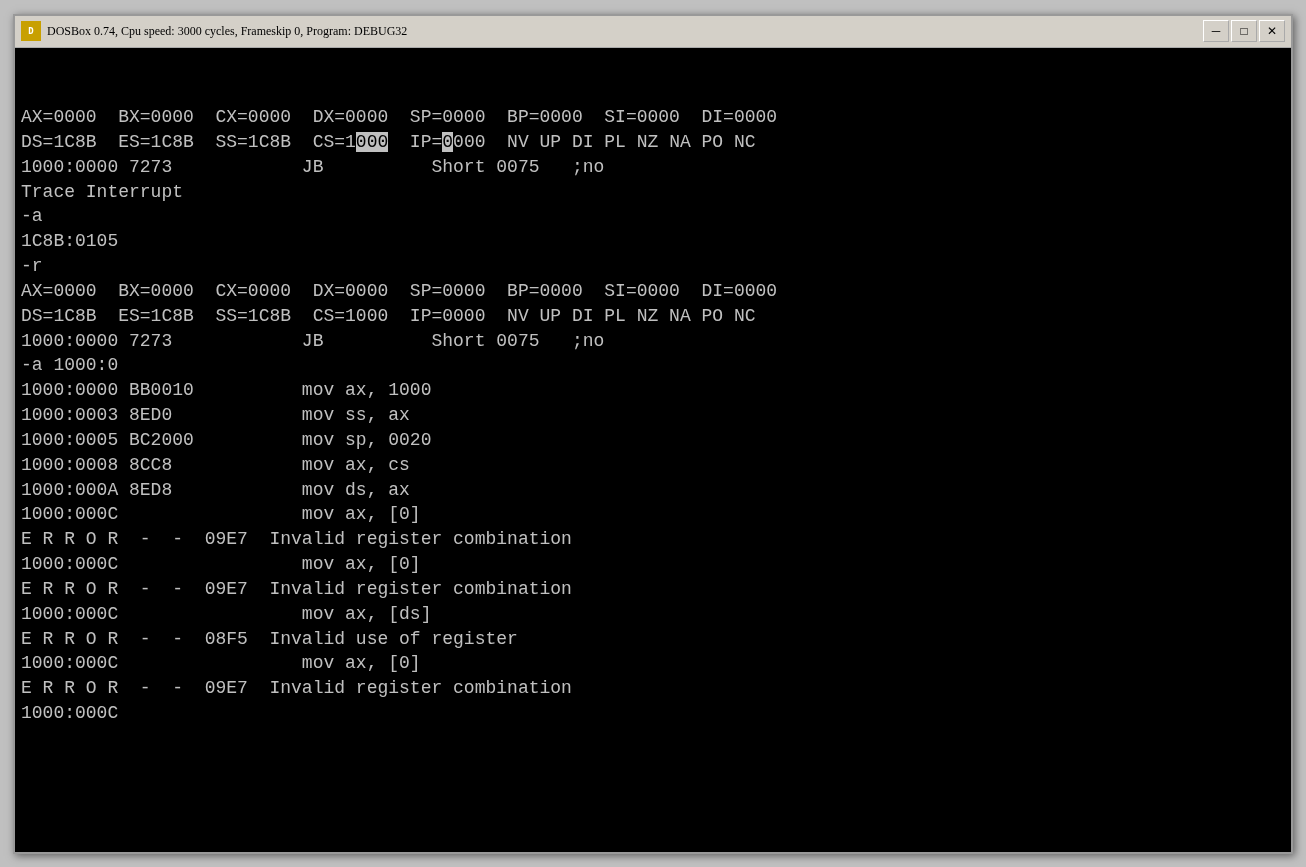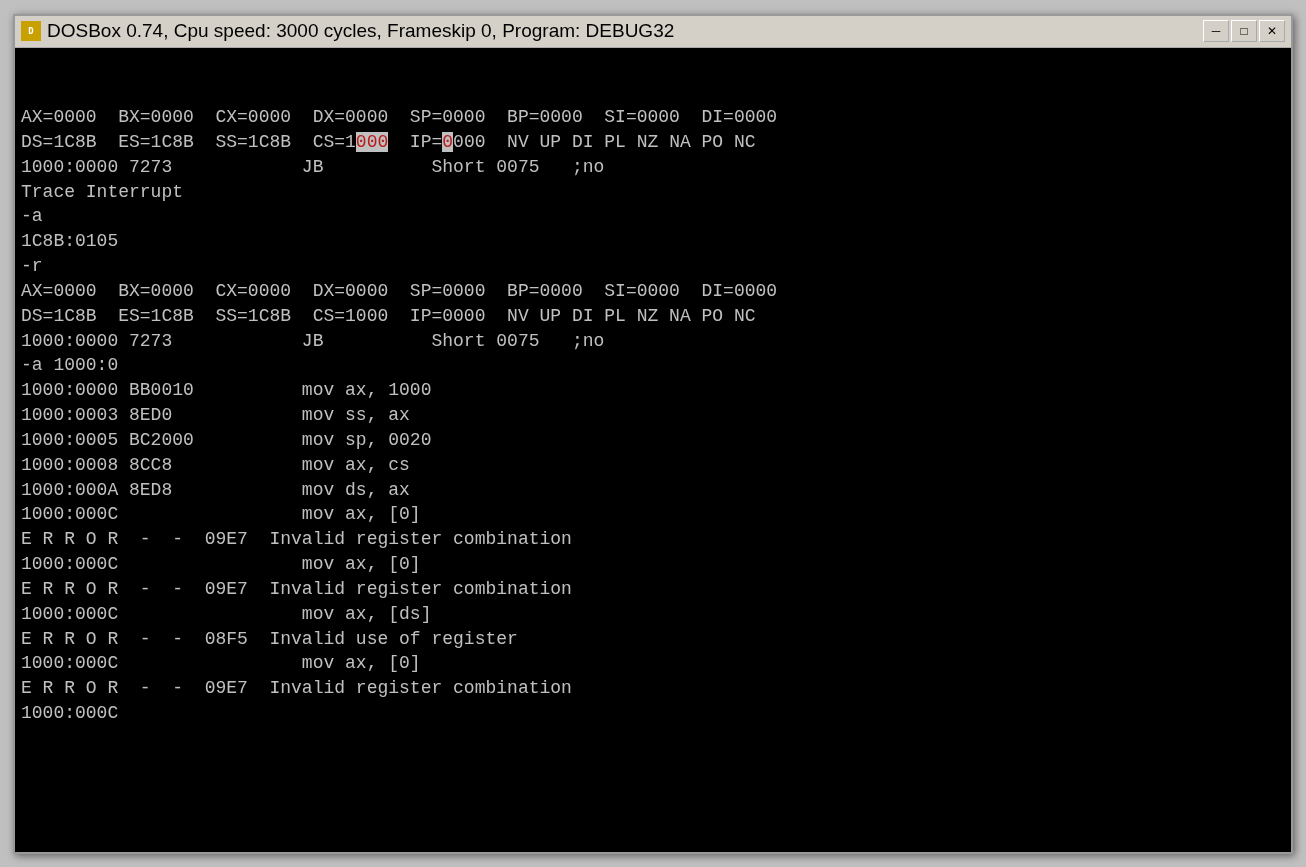--- a/index.html
+++ b/index.html
@@ -40,23 +40,23 @@
       align-items: center;
       justify-content: center;
       font-size: 10px;
       font-weight: bold;
       color: white;
       font-family: monospace;
       flex-shrink: 0;
     }
     .titlebar-text {
       flex: 1;
-      font-size: 19px;
+      font-size: 12px;
       color: #000;
-      font-family: Liberation Sans, sans-serif;
+      font-family: Liberation Serif, serif;
     }
     .titlebar-buttons {
       display: flex;
       gap: 2px;
     }
     .titlebar-btn {
       width: 26px;
       height: 22px;
       background: #d4d0c8;
       border: 1px solid #aaa;
@@ -79,21 +79,21 @@
       line-height: 1.38;
       color: #c0c0c0;
       white-space: pre;
     }
     .line {
       display: block;
       white-space: pre;
     }
     .highlight-box {
       background: #c0c0c0;
-      color: #b91c1c;
+      color: #000000;
       display: inline;
     }
   </style>
 </head>
 <body>
 
 <div class="window">
   <div class="titlebar">
     <div class="titlebar-icon">
       <span style="font-size:9px;font-weight:bold;color:#fff;">D</span>

